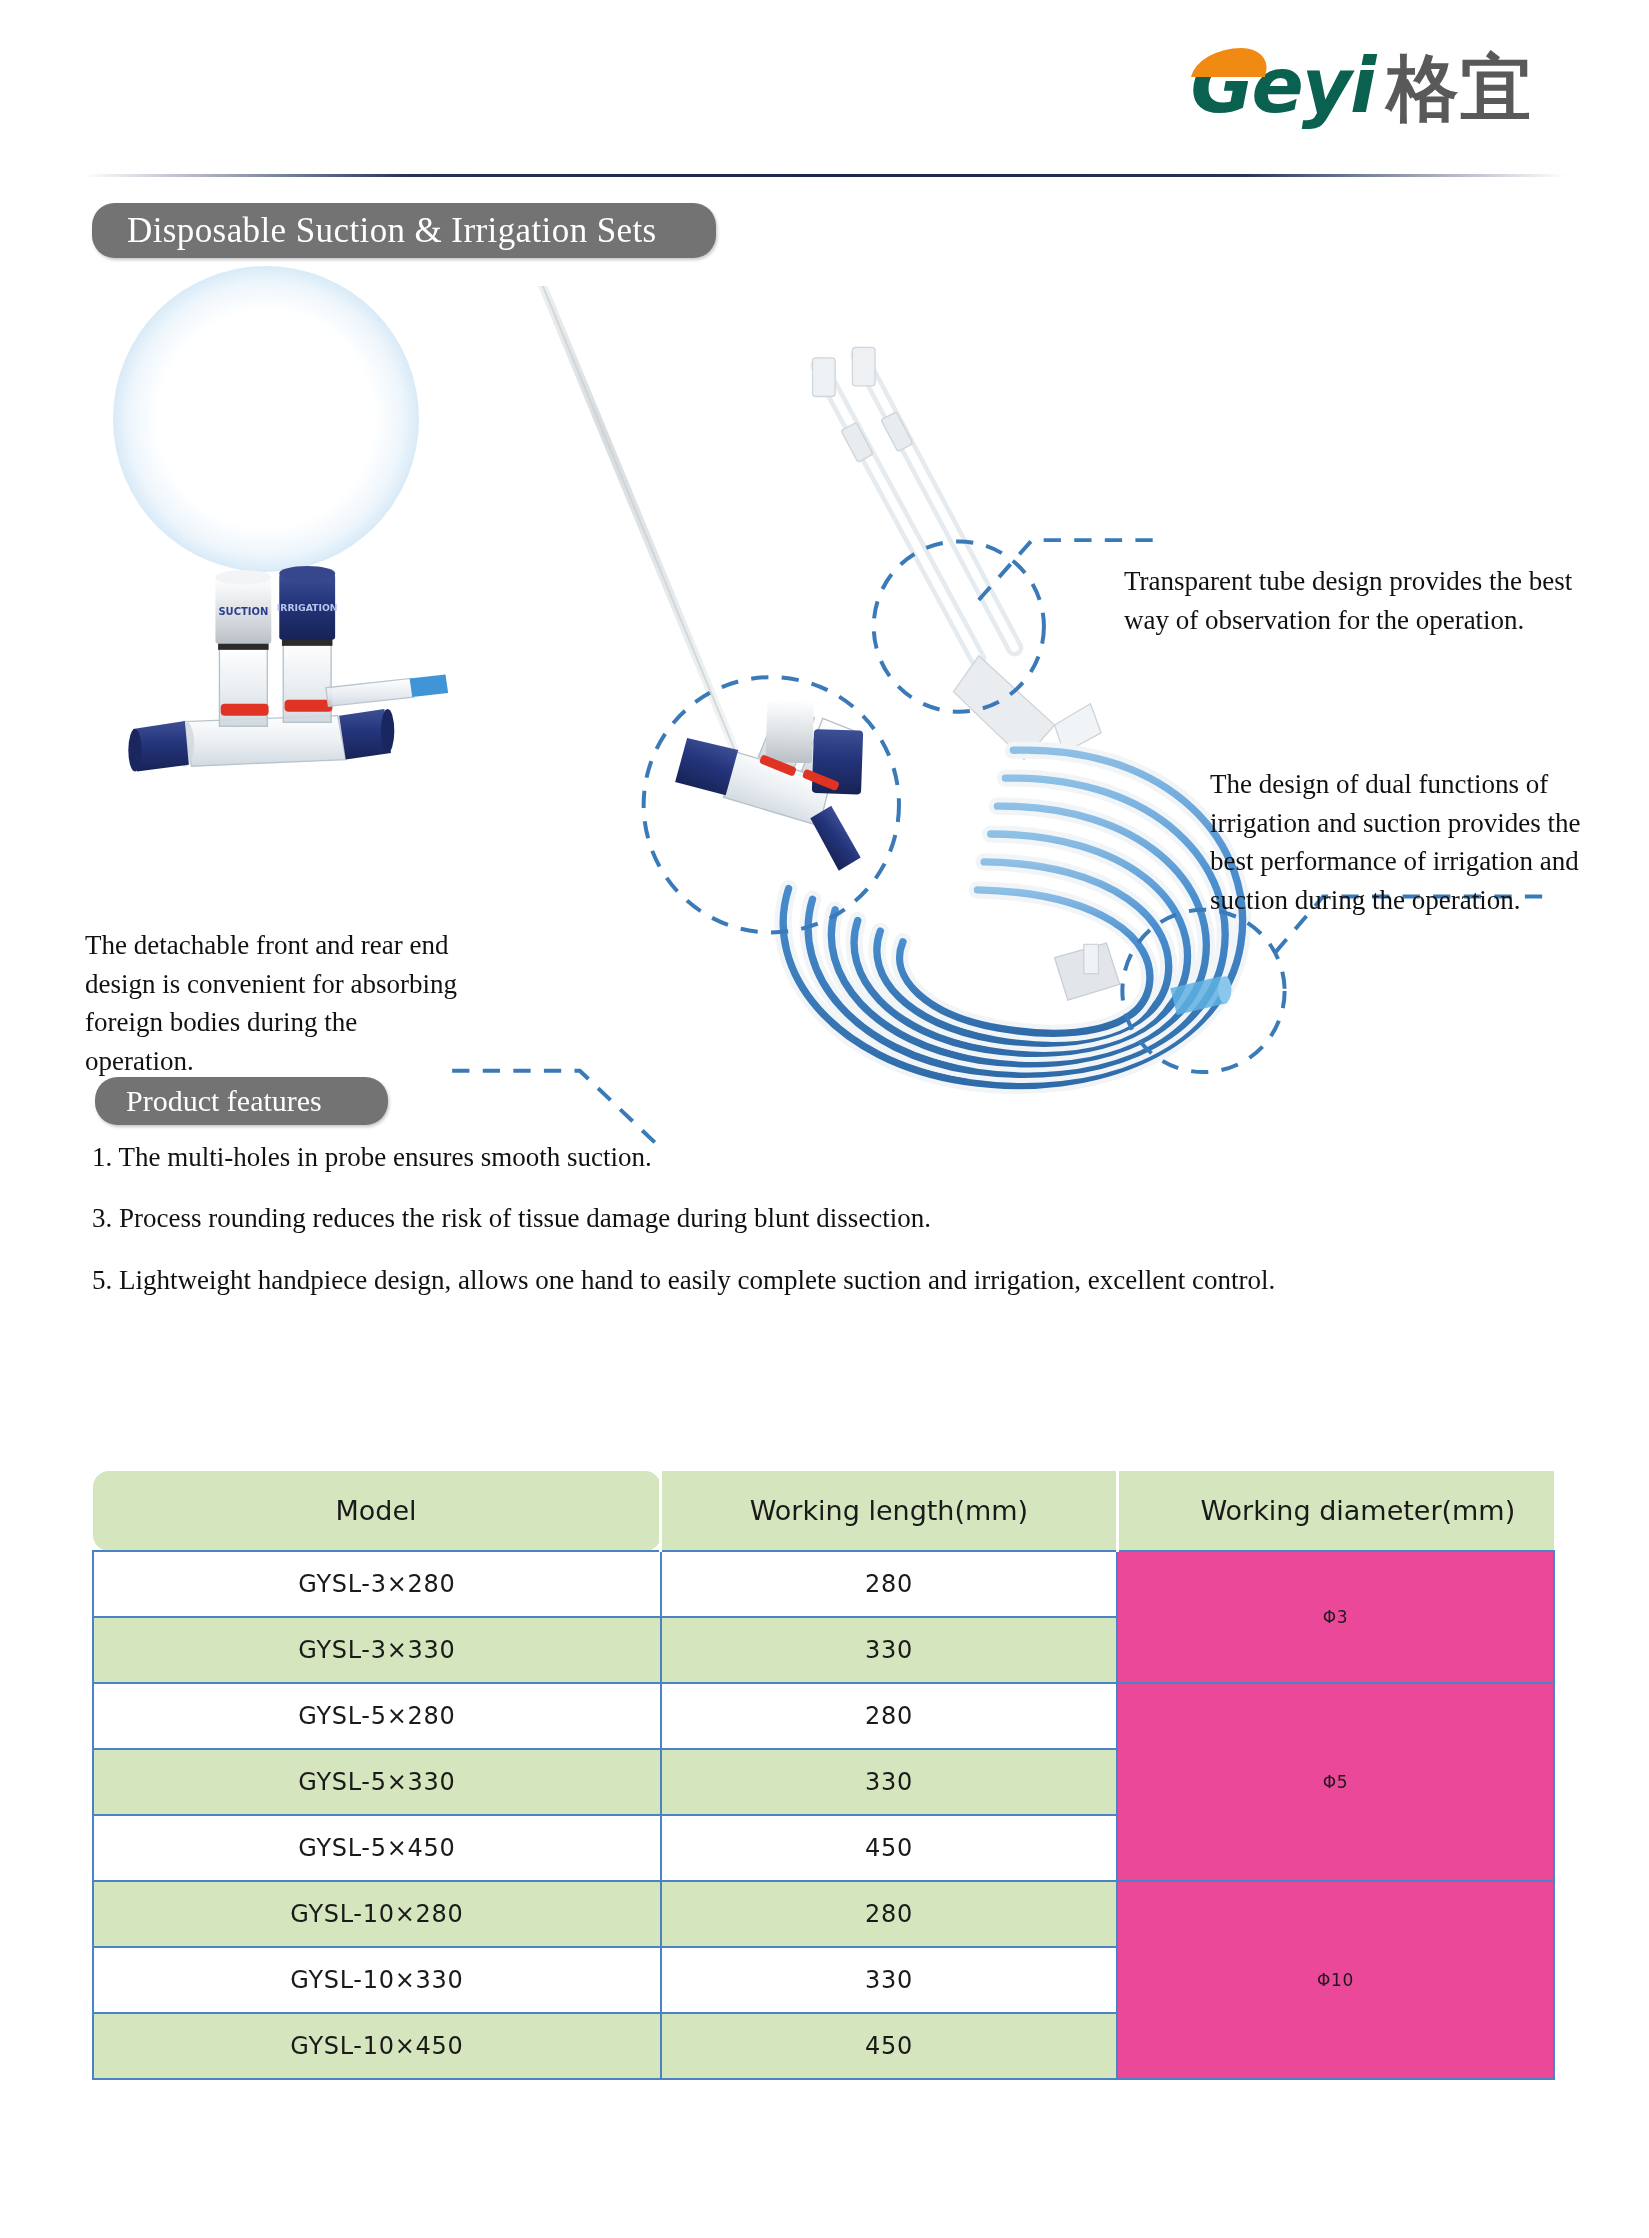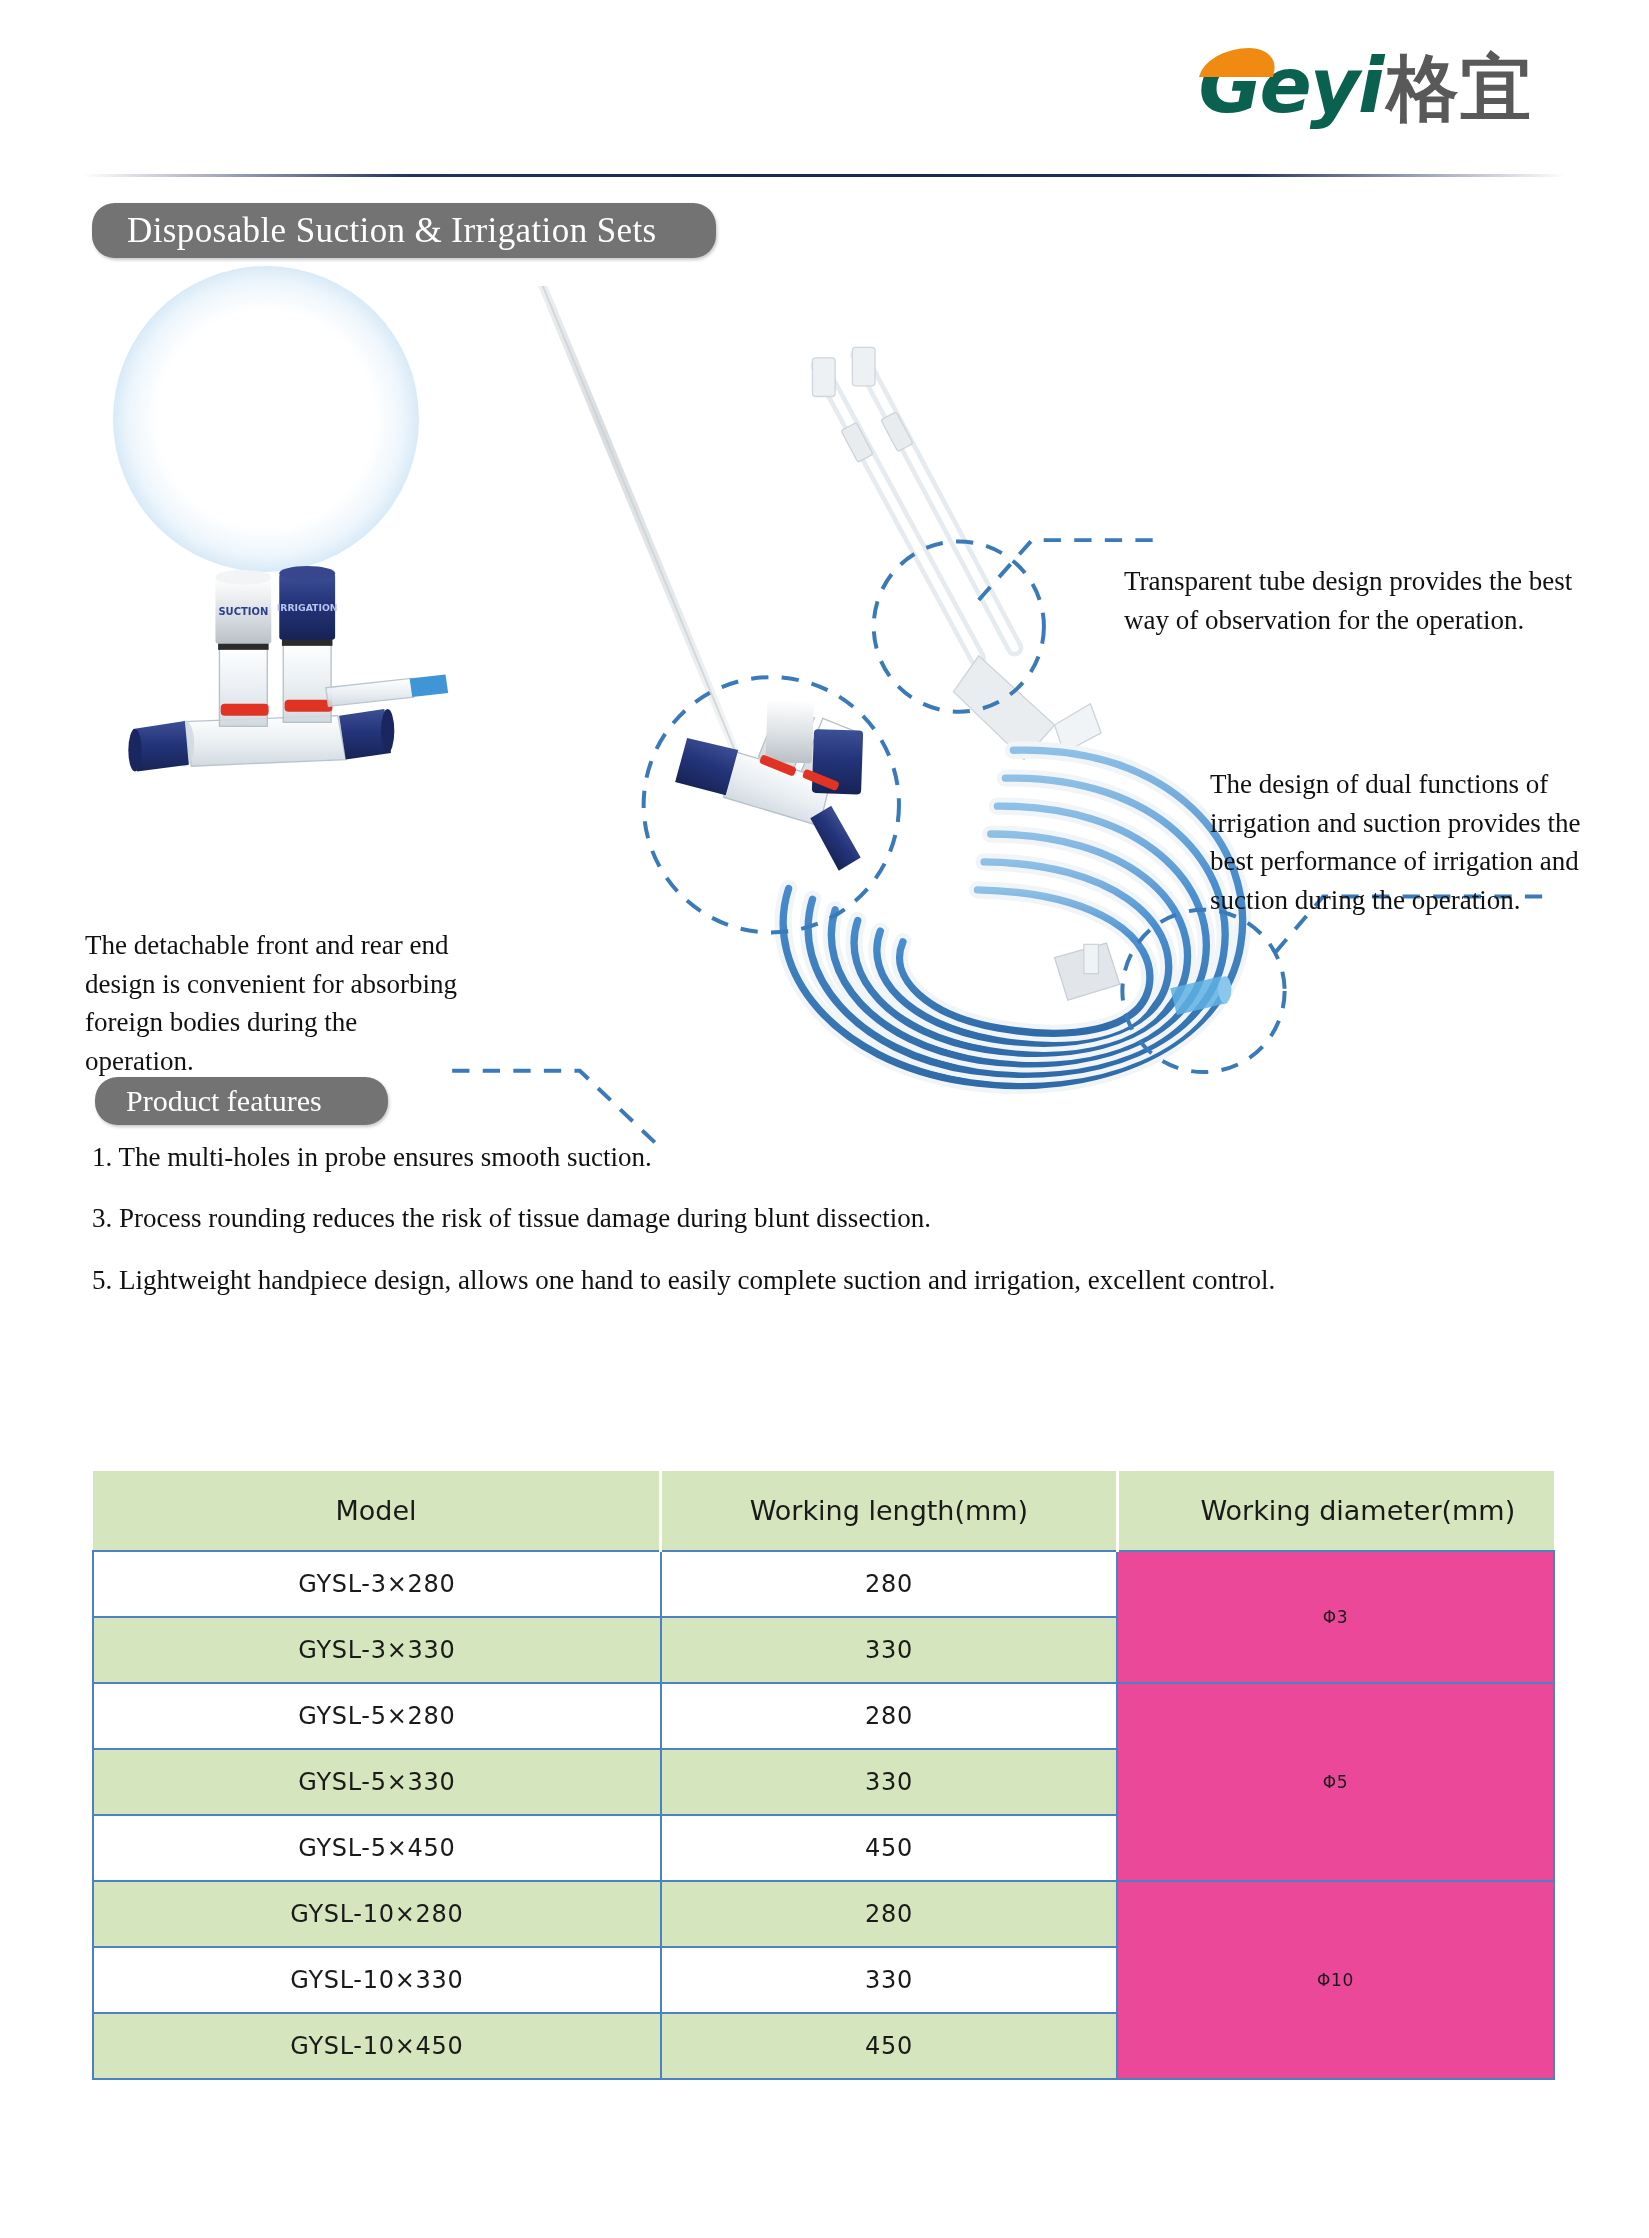--- a/index.html
+++ b/index.html
@@ -15,21 +15,21 @@
     color: #000;
     overflow: hidden;
   }
 
   
   #brand-header {
     position: absolute;
     top: 47px; right: 116px;
     display: flex;
     align-items: flex-end;
-    gap: 4px;
+    gap: 12px;
   }
   .logo-geyi {
     font-family: "DejaVu Sans", sans-serif;
     font-size: 77px;
     font-weight: bold;
     font-style: italic;
     color: #0a6150;
     letter-spacing: -2px;
     line-height: 1;
     position: relative;
@@ -156,21 +156,21 @@
     border: 2px solid #4a82c4;
     font-size: 24px;
     height: 62px;
     text-align: center;
     color: #1a1a1a;
     letter-spacing: 0.7px;
     background: #ffffff;
   }
   #spec-table td.shaded { background: #d5e5bd; }
   #spec-table td.diam   { background: #ec4899; font-size: 17px; letter-spacing: 0.7px; }
-  .col-model { width: 592px; }
+  .col-model { width: 592px; border-radius: 16px; }
   .col-len   { width: 469px; }
   .col-dia   { width: 402px; }
 </style>
 </head>
 <body>
 
 <div id="brand-header">
   <span class="logo-geyi">
     <span class="logo-swoosh"></span>
     <span>Geyi</span>

